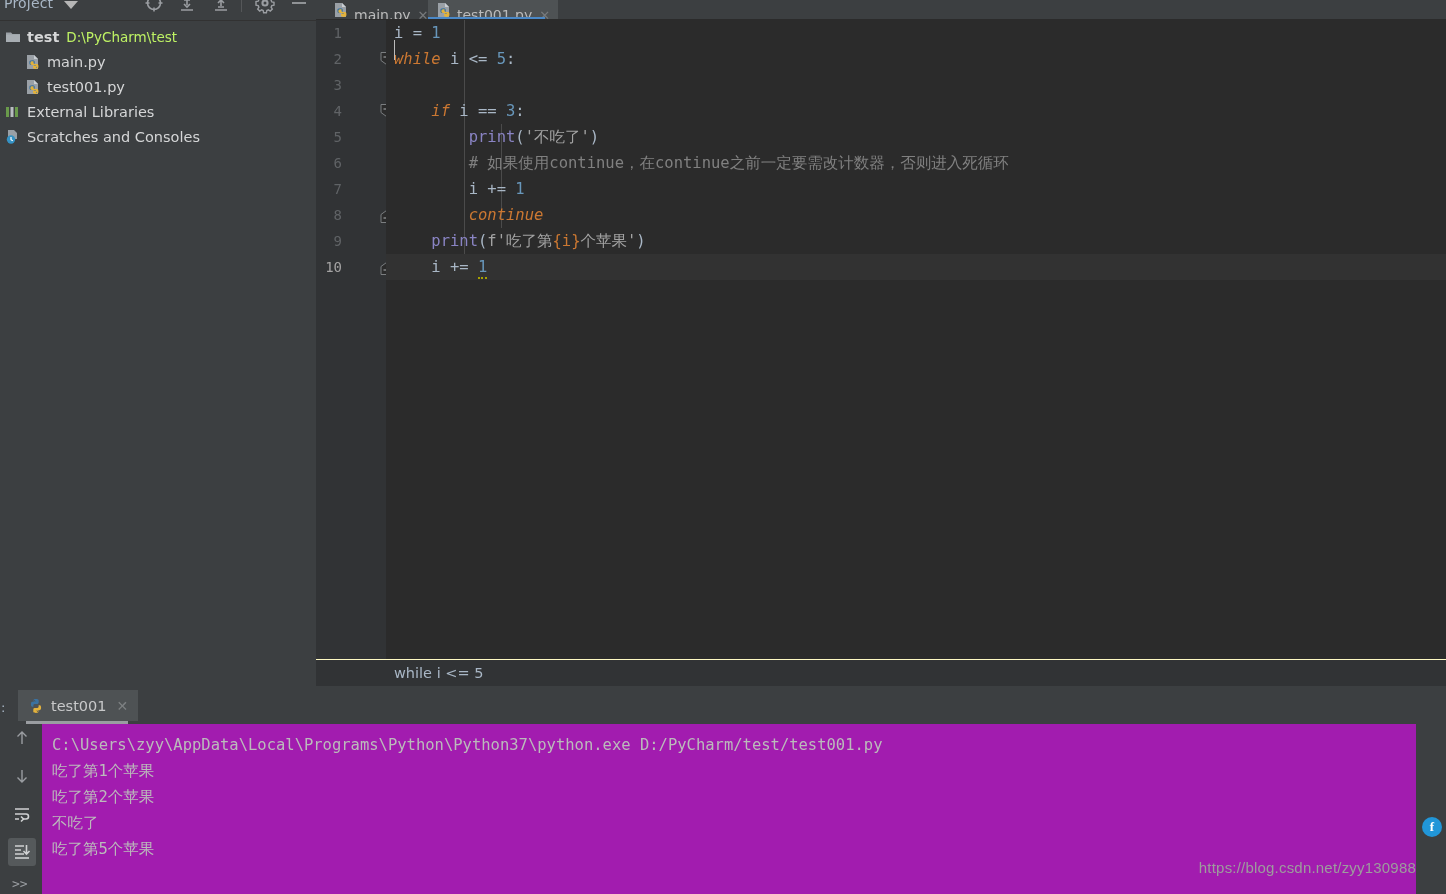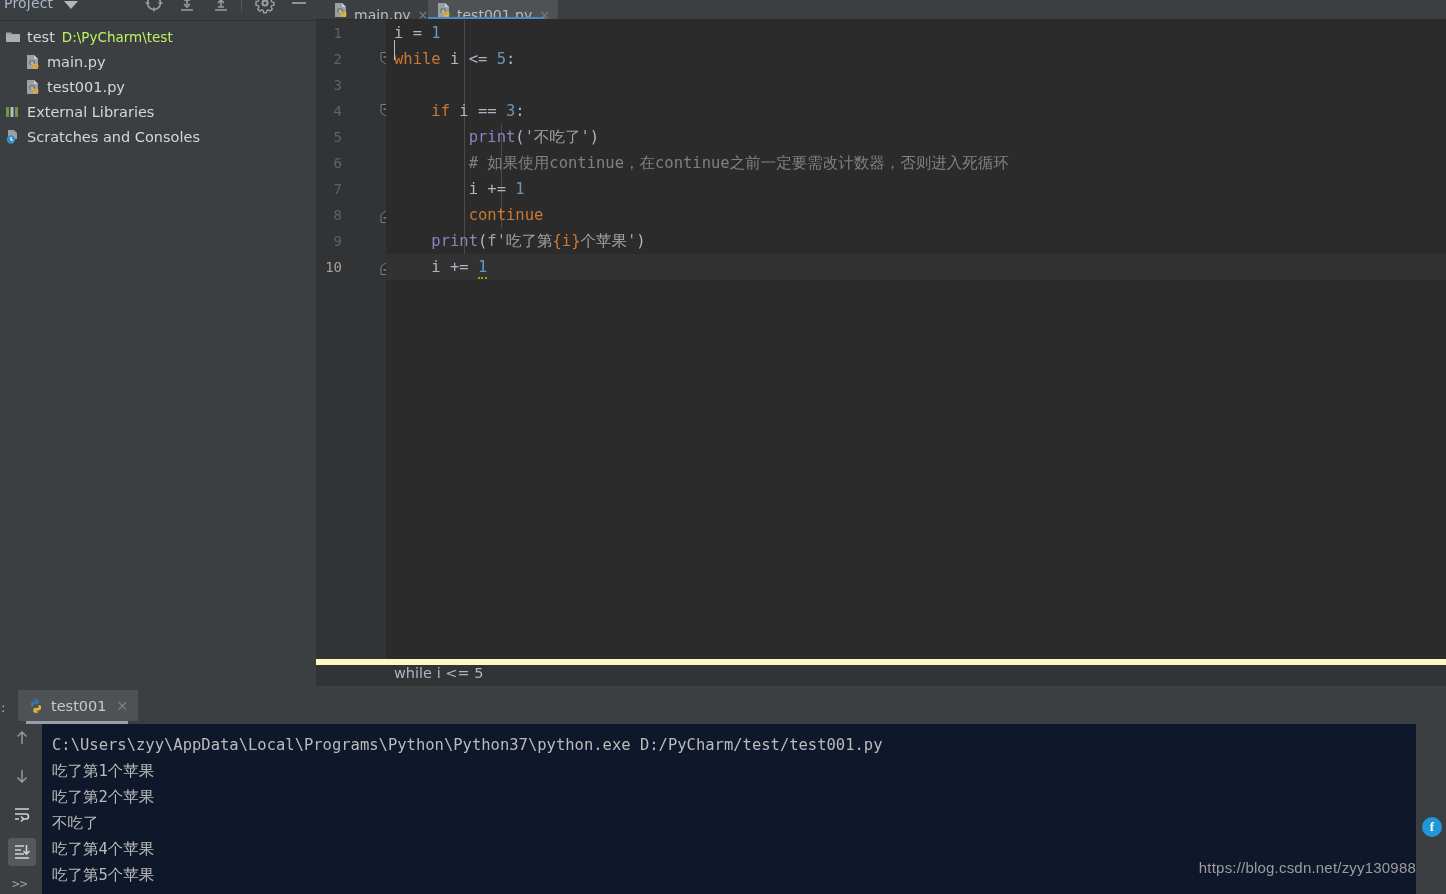--- a/index.html
+++ b/index.html
@@ -54,21 +54,21 @@
   .tree-row {
     position: relative; height: 25px; display: flex; align-items: center;
     font-size: 14.5px; color: #d5d6d7; white-space: nowrap;
   }
   .tree-row .ico {
     width: 18px; height: 18px; margin-right: 5px;
     display: inline-flex; align-items: center; justify-content: center;
     flex: 0 0 18px;
   }
   .tree-row .nm { color: #d5d6d7; }
-  .tree-row .nm.bold { font-weight: normal; }
+  .tree-row .nm.bold { font-weight: bold; }
   .tree-row .sub { color: #bef264; margin-left: 7px; font-size: 13.5px; }
   .depth0 { padding-left: 4px; }
   .depth1 { padding-left: 24px; }
 
   
   #editor-area {
     position: absolute; left: 316px; top: 0; right: 0; height: 686px;
     background: #2b2b2b;
   }
   #tabbar {
@@ -121,21 +121,21 @@
     position: absolute; left: 70px; top: 0; right: 0; height: 100%;
     background: #2b2b2b;
   }
   .cline {
     position: relative; height: 26px; line-height: 26px;
     font-family: "DejaVu Sans Mono", monospace; font-size: 15.5px;
     color: #a9b7c6; white-space: pre;
     padding-left: 8px;
   }
   .cline.current { background: #323232; }
-  .kw   { color: #cc7832; }
+  .kw   { color: #cc7832; font-style: italic; }
   .num  { color: #6897bb; }
   .fn   { color: #8a84c4; }
   .str  { color: #a3a3a3; }
   .cmt  { color: #808080; }
   .ident{ color: #a9b7c6; }
   .fbrace { color: #cc7832; }
   .squig {
     border-bottom: 2px dotted #a7a100;
     padding-bottom: 1px;
   }
@@ -144,22 +144,22 @@
     position: absolute; width: 1px; background: #4b4b4b;
   }
   
   #caret {
     position: absolute; left: 78px; top: 20px; width: 1px; height: 20px;
     background: #bbbbbb;
   }
 
   #breadcrumb {
     position: absolute; left: 0; bottom: 0; right: 0; height: 27px;
-    background: #313335; border-top: 6px solid #fef9c3;
-    display: flex; align-items: flex-start;
+    background: #313335; border-top: 1px solid #fef9c3;
+    display: flex; align-items: center;
     font-size: 14.5px; color: #a9b7c6; padding-left: 78px;
   }
 
   
   #run-panel {
     position: absolute; left: 0; top: 686px; right: 0; bottom: 0;
     background: #3c3f41;
   }
   #run-tabbar {
     position: absolute; left: 0; top: 4px; width: 100%; height: 34px;
@@ -190,21 +190,21 @@
     color: #9a9da1; border-radius: 3px;
   }
   .side-btn.active { background: #55595b; color: #cfd1d2; }
   #side-chev {
     position: absolute; left: 10px; bottom: 3px;
     color: #9a9da1; font-size: 13px; font-family: "DejaVu Sans Mono", monospace;
   }
 
   #console {
     position: absolute; left: 42px; top: 38px; right: 30px; bottom: 0;
-    background: #0f172a; padding-top: 8px; padding-left: 10px;
+    background: #a21caf; padding-top: 8px; padding-left: 10px;
     overflow: hidden;
   }
   .cout {
     font-family: "DejaVu Sans Mono", monospace;
     font-size: 15.5px; line-height: 26px; color: #bbbbbb; white-space: pre;
   }
   #console-right {
     position: absolute; right: 0; top: 38px; width: 30px; bottom: 0;
     background: #3c3f41;
   }
@@ -473,21 +473,20 @@
       </div>
       <span id="side-chev">&gt;&gt;</span>
     </div>
 
     <div id="console-rule"></div>
     <div id="console">
       <div class="cout">C:\Users\zyy\AppData\Local\Programs\Python\Python37\python.exe D:/PyCharm/test/test001.py</div>
       <div class="cout">吃了第1个苹果</div>
       <div class="cout">吃了第2个苹果</div>
       <div class="cout">不吃了</div>
-      <div class="cout">吃了第4个苹果</div>
       <div class="cout">吃了第5个苹果</div>
     </div>
     <div id="console-right"></div>
 
     <div id="watermark">https://blog.csdn.net/zyy130988</div>
     <div id="csdn-badge">f</div>
   </div>
 
 </div>
 

